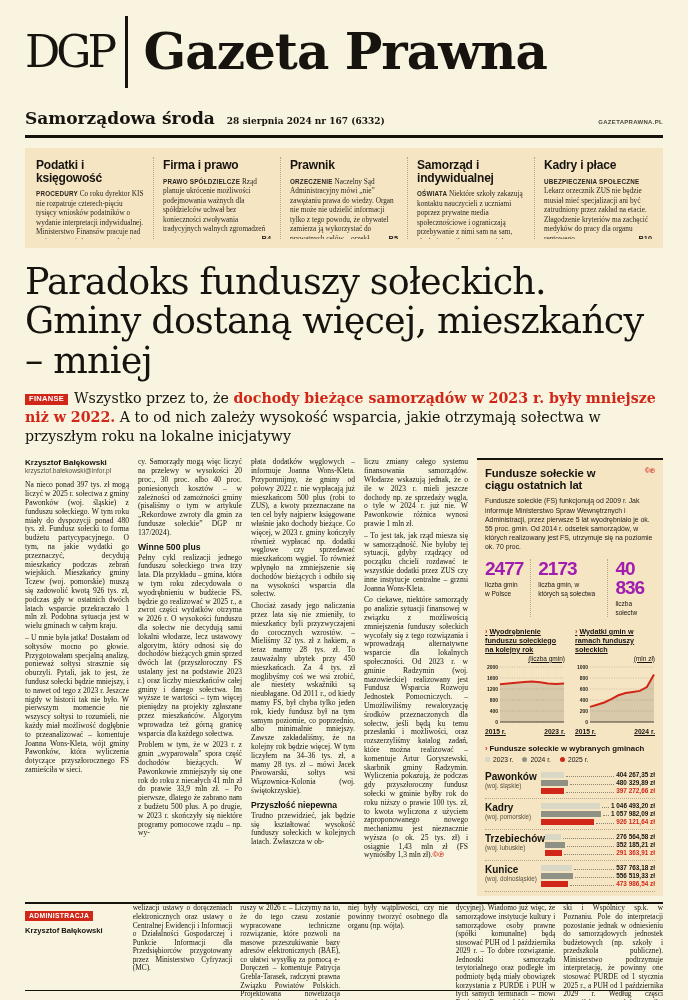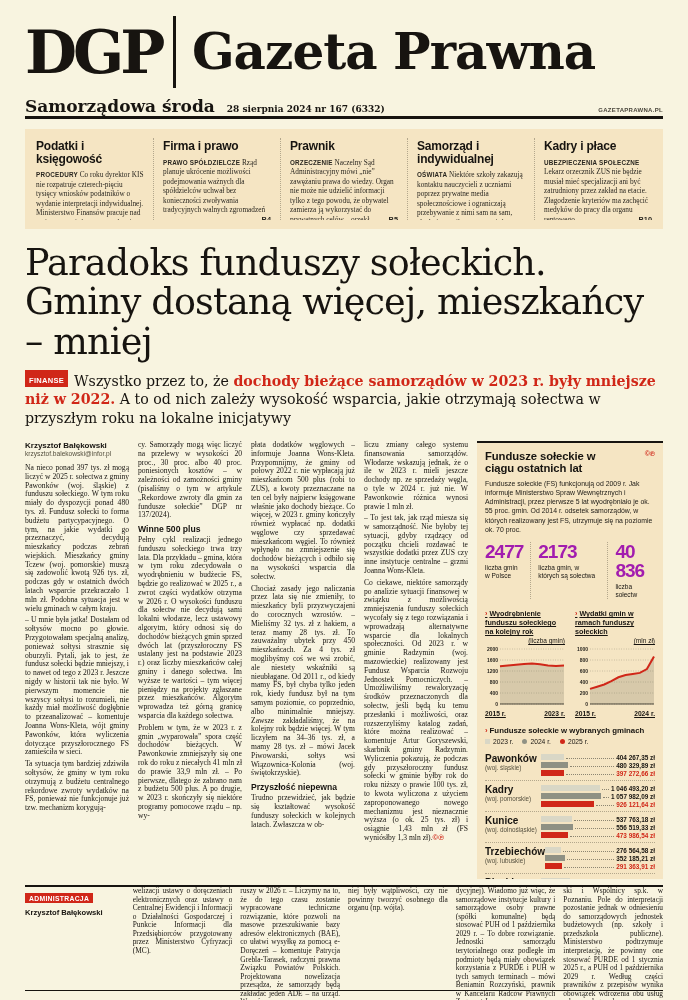--- a/index.html
+++ b/index.html
@@ -1,39 +1,39 @@
 <!DOCTYPE html>
 <html lang="pl"><head>
 <meta charset="utf-8">
 <style>
   html,body{margin:0;padding:0;background:#888;}
   .page{position:relative;width:688px;height:1000px;margin:0;background:#f8f4e0;overflow:hidden;
         font-family:"Liberation Sans",sans-serif;color:#171410;box-sizing:border-box;padding:0 25px;}
   
   .masthead{display:flex;align-items:center;padding-top:10px;height:84px;}
-  .logo-dgp{font-family:"DejaVu Serif",serif;font-weight:700;font-size:60px;letter-spacing:-4px;line-height:1;}
+  .logo-dgp{font-family:"DejaVu Serif",serif;font-weight:400;font-size:44px;letter-spacing:-4px;line-height:1;}
   .logo-div{width:2.5px;background:#171410;height:72px;margin:0 16px 0 12px;}
   .logo-full{font-family:"DejaVu Serif",serif;font-weight:700;font-size:50px;letter-spacing:-1px;line-height:1;white-space:nowrap;}
-  .edition-row{display:flex;align-items:baseline;margin-top:2px;border-bottom:3.5px solid #171410;}
+  .edition-row{display:flex;align-items:baseline;margin-top:14px;padding-bottom:7px;border-bottom:3.5px solid #171410;}
   .edition{font-family:"DejaVu Serif",serif;font-weight:700;font-size:17px;}
   .dateline{font-family:"DejaVu Serif",serif;font-weight:700;font-size:9px;margin-left:12px;}
   .site{margin-left:auto;font-size:6px;font-weight:700;color:#4a463c;letter-spacing:.3px;}
   
   .teasers{display:flex;background:#f5e5c3;margin-top:10px;padding:9px 2px;height:100px;box-sizing:border-box;}
   .teaser{flex:1 1 0;padding:2px 9px;border-left:1px dotted #b3a78c;overflow:hidden;}
   .teaser:first-child{border-left:none;}
   .teaser h3{margin:0 0 5px;font-size:12px;letter-spacing:-.2px;line-height:1.05;}
   .teaser p{margin:0;font-family:"Liberation Serif",serif;font-size:7.3px;line-height:1.3;color:#2a2720;}
   .kicker{font-weight:700;font-size:6.3px;letter-spacing:.2px;font-family:"Liberation Sans",sans-serif;}
   .pref{float:right;font-weight:700;font-family:"Liberation Sans",sans-serif;font-size:7.4px;}
   
   .headline{font-family:"DejaVu Serif",serif;font-weight:400;font-size:36.5px;line-height:1.08;letter-spacing:-.8px;margin:14px 0 0;}
   .lead{font-family:"DejaVu Serif",serif;font-size:14.2px;line-height:1.32;margin:9px 0 0;}
   .tag{display:inline-block;background:#d02718;color:#fff;font-family:"Liberation Sans",sans-serif;font-weight:700;
-       font-size:7.5px;padding:6px 4px 1px;vertical-align:2.5px;margin-right:6px;letter-spacing:.3px;}
+       font-size:7.5px;padding:0 4px 1px;vertical-align:2.5px;margin-right:6px;letter-spacing:.3px;}
   .lead .red{color:#d02718;font-weight:700;}
   
   .main-article{display:flex;gap:9px;margin-top:13px;height:438px;overflow:hidden;}
   .col{flex:0 0 104px;overflow:hidden;}
   .byline-name{font-weight:700;font-size:8px;}
   .byline-email{font-size:6.6px;color:#55503f;margin-bottom:7px;}
   .col p{font-family:"Liberation Serif",serif;font-size:7.6px;line-height:1.16;text-align:justify;margin:0 0 3px;}
   .col h4{font-size:8.6px;margin:4px 0 2px;font-family:"Liberation Sans",sans-serif;}
   .endmark{color:#d02718;font-weight:700;font-family:"Liberation Sans",sans-serif;}
   
@@ -126,21 +126,20 @@
     <p class="lead"><span class="tag">FINANSE</span><span>Wszystko przez to, że </span><span class="red">dochody bieżące samorządów w 2023 r. były mniejsze niż w 2022.</span><span> A to od nich zależy wysokość wsparcia, jakie otrzymają sołectwa w przyszłym roku na lokalne inicjatywy</span></p>
   </section>
 
   <section class="main-article" id="main-article">
 
     <div class="col">
         <div class="byline-name">Krzysztof Bałękowski</div>
         <div class="byline-email">krzysztof.balekowski@infor.pl</div>
         <p class="body-p">Na nieco ponad 397 tys. zł mogą liczyć w 2025 r. sołectwa z gminy Pawonków (woj. śląskie) z funduszu sołeckiego. W tym roku miały do dyspozycji ponad 480 tys. zł. Fundusz sołecki to forma budżetu partycypacyjnego. O tym, na jakie wydatki go przeznaczyć, decydują mieszkańcy podczas zebrań wiejskich. Mieszkańcy gminy Tczew (woj. pomorskie) muszą się zadowolić kwotą 926 tys. zł, podczas gdy w ostatnich dwóch latach wsparcie przekraczało 1 mln zł. Podobna sytuacja jest w wielu gminach w całym kraju.</p>
         <p class="body-p">– U mnie była jatka! Dostałam od sołtysów mocno po głowie. Przygotowałam specjalną analizę, ponieważ sołtysi strasznie się oburzyli. Pytali, jak to jest, że fundusz sołecki będzie mniejszy, i to nawet od tego z 2023 r. Jeszcze nigdy w historii tak nie było. W pierwszym momencie nie wszyscy sołtysi to rozumieli, nie każdy miał możliwość dogłębnie to przeanalizować – komentuje Joanna Wons-Kleta, wójt gminy Pawonków, która wyliczenia dotyczące przyszłorocznego FS zamieściła w sieci.</p>
-        <p class="body-p">Ta sytuacja tym bardziej zdziwiła sołtysów, że gminy w tym roku otrzymują z budżetu centralnego rekordowe zwroty wydatków na FS, ponieważ nie funkcjonuje już tzw. mechanizm korygują-</p>
       </div>
       <div class="col">
         <p class="body-p">cy. Samorządy mogą więc liczyć na przelewy w wysokości 20 proc., 30 proc. albo 40 proc. poniesionych kosztów – w zależności od zamożności gminy (pisaliśmy o tym w artykule „Rekordowe zwroty dla gmin za fundusze sołeckie” DGP nr 137/2024).</p>
         <h4 class="subhead">Winne 500 plus</h4>
         <p class="body-p">Pełny cykl realizacji jednego funduszu sołeckiego trwa trzy lata. Dla przykładu – gmina, która w tym roku zdecydowała o wyodrębnieniu w budżecie FS, będzie go realizować w 2025 r., a zwrot części wydatków otrzyma w 2026 r. O wysokości funduszu dla sołectw nie decydują sami lokalni włodarze, lecz ustawowy algorytm, który odnosi się do dochodów bieżących gmin sprzed dwóch lat (przyszłoroczny FS ustalany jest na podstawie 2023 r.) oraz liczby mieszkańców całej gminy i danego sołectwa. Im wyższe te wartości – tym więcej pieniędzy na projekty zgłaszane przez mieszkańców. Algorytm wprowadza też górną granicę wsparcia dla każdego sołectwa.</p>
         <p class="body-p">Problem w tym, że w 2023 r. z gmin „wyparowała” spora część dochodów bieżących. W Pawonkowie zmniejszyły się one rok do roku z niecałych 41 mln zł do prawie 33,9 mln zł. – Po pierwsze, dlatego że zabrano nam z budżetu 500 plus. A po drugie, w 2023 r. skończyły się niektóre programy pomocowe rządu – np. wy-</p>
       </div>
       <div class="col">
         <p class="body-p">płata dodatków węglowych – informuje Joanna Wons-Kleta. Przypomnijmy, że gminy od połowy 2022 r. nie wypłacają już mieszkańcom 500 plus (robi to ZUS), a kwoty przeznaczane na ten cel były najpierw księgowane właśnie jako dochody bieżące. Co więcej, w 2023 r. gminy kończyły również wypłacać np. dodatki węglowe czy sprzedawać mieszkańcom węgiel. To również wpłynęło na zmniejszenie się dochodów bieżących i odbiło się na wysokości wsparcia dla sołectw.</p>
         <p class="body-p">Chociaż zasady jego naliczania przez lata się nie zmieniły, to mieszkańcy byli przyzwyczajeni do corocznych wzrostów. – Mieliśmy 32 tys. zł z hakiem, a teraz mamy 28 tys. zł. To zauważalny ubytek przy 450 mieszkańcach. Za 4 tys. zł moglibyśmy coś we wsi zrobić, ale niestety wskaźniki są nieubłagane. Od 2011 r., od kiedy mamy FS, był chyba tylko jeden rok, kiedy fundusz był na tym samym poziomie, co poprzednio, albo minimalnie mniejszy. Zawsze zakładaliśmy, że na kolejny rok będzie więcej. W tym liczyłem na 34–36 tys. zł, a mamy 28 tys. zł – mówi Jacek Piwowarski, sołtys wsi Wiązownica-Kolonia (woj. świętokrzyskie).</p>
@@ -284,61 +283,61 @@
                 </div>
                 <div class="bar-line">
                   <div class="bar" style="width: 52.5px; background: rgb(208, 39, 24);"></div>
                   <div class="leader"></div>
                   <span class="bar-val red">926 121,64 zł</span>
                 </div>
               </div>
             </div>
             <div class="bar-group">
               <div class="bg-label">
+                <div class="bg-name">Trzebiechów</div>
+                <div class="bg-region">(woj. lubuskie)</div>
+              </div>
+              <div class="bg-bars">
+                <div class="bar-line">
+                  <div class="bar" style="width: 15.7px; background: rgb(217, 215, 198);"></div>
+                  <div class="leader"></div>
+                  <span class="bar-val">276 564,58 zł</span>
+                </div>
+                <div class="bar-line">
+                  <div class="bar" style="width: 20px; background: rgb(143, 145, 132);"></div>
+                  <div class="leader"></div>
+                  <span class="bar-val">352 185,21 zł</span>
+                </div>
+                <div class="bar-line">
+                  <div class="bar" style="width: 16.5px; background: rgb(208, 39, 24);"></div>
+                  <div class="leader"></div>
+                  <span class="bar-val red">291 363,91 zł</span>
+                </div>
+              </div>
+            </div>
+            <div class="bar-group">
+              <div class="bg-label">
                 <div class="bg-name">Kunice</div>
                 <div class="bg-region">(woj. dolnośląskie)</div>
               </div>
               <div class="bg-bars">
                 <div class="bar-line">
                   <div class="bar" style="width: 30.5px; background: rgb(217, 215, 198);"></div>
                   <div class="leader"></div>
                   <span class="bar-val">537 763,18 zł</span>
                 </div>
                 <div class="bar-line">
                   <div class="bar" style="width: 31.6px; background: rgb(143, 145, 132);"></div>
                   <div class="leader"></div>
                   <span class="bar-val">556 519,33 zł</span>
                 </div>
                 <div class="bar-line">
                   <div class="bar" style="width: 26.9px; background: rgb(208, 39, 24);"></div>
                   <div class="leader"></div>
                   <span class="bar-val red">473 986,54 zł</span>
-                </div>
-              </div>
-            </div>
-            <div class="bar-group">
-              <div class="bg-label">
-                <div class="bg-name">Trzebiechów</div>
-                <div class="bg-region">(woj. lubuskie)</div>
-              </div>
-              <div class="bg-bars">
-                <div class="bar-line">
-                  <div class="bar" style="width: 15.7px; background: rgb(217, 215, 198);"></div>
-                  <div class="leader"></div>
-                  <span class="bar-val">276 564,58 zł</span>
-                </div>
-                <div class="bar-line">
-                  <div class="bar" style="width: 20px; background: rgb(143, 145, 132);"></div>
-                  <div class="leader"></div>
-                  <span class="bar-val">352 185,21 zł</span>
-                </div>
-                <div class="bar-line">
-                  <div class="bar" style="width: 16.5px; background: rgb(208, 39, 24);"></div>
-                  <div class="leader"></div>
-                  <span class="bar-val red">291 363,91 zł</span>
                 </div>
               </div>
             </div>
             <div class="bar-group">
               <div class="bg-label">
                 <div class="bg-name">Piaski</div>
               </div>
               <div class="bg-bars">
                 <div class="bar-line">
                   <div class="bar" style="width: 29.1px; background: rgb(217, 215, 198);"></div>

